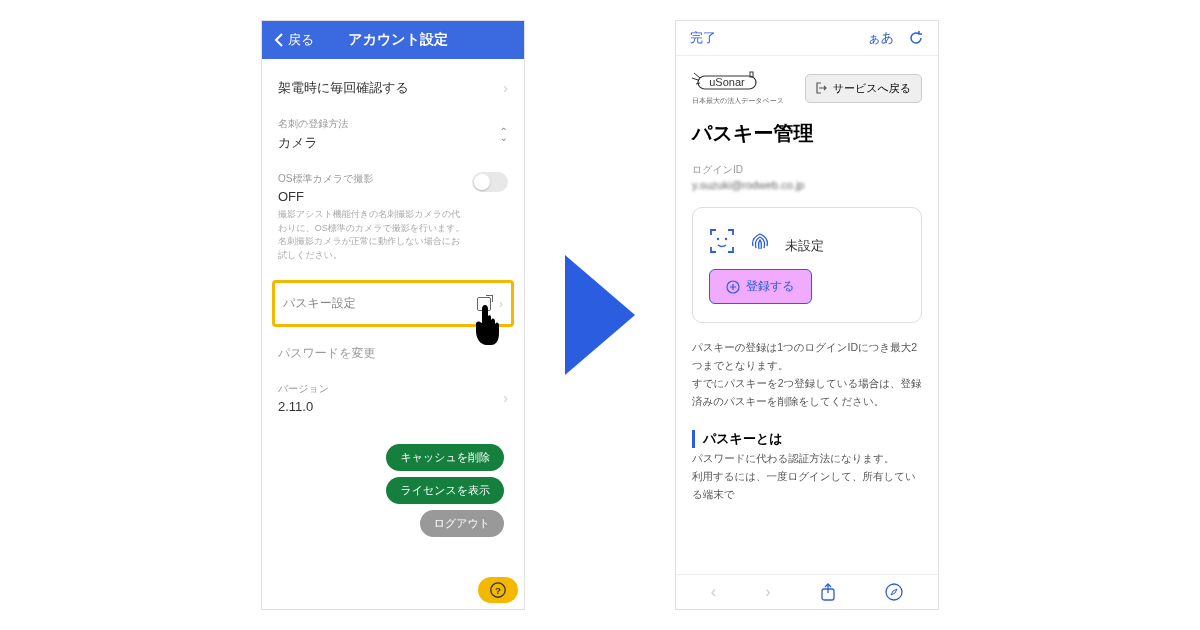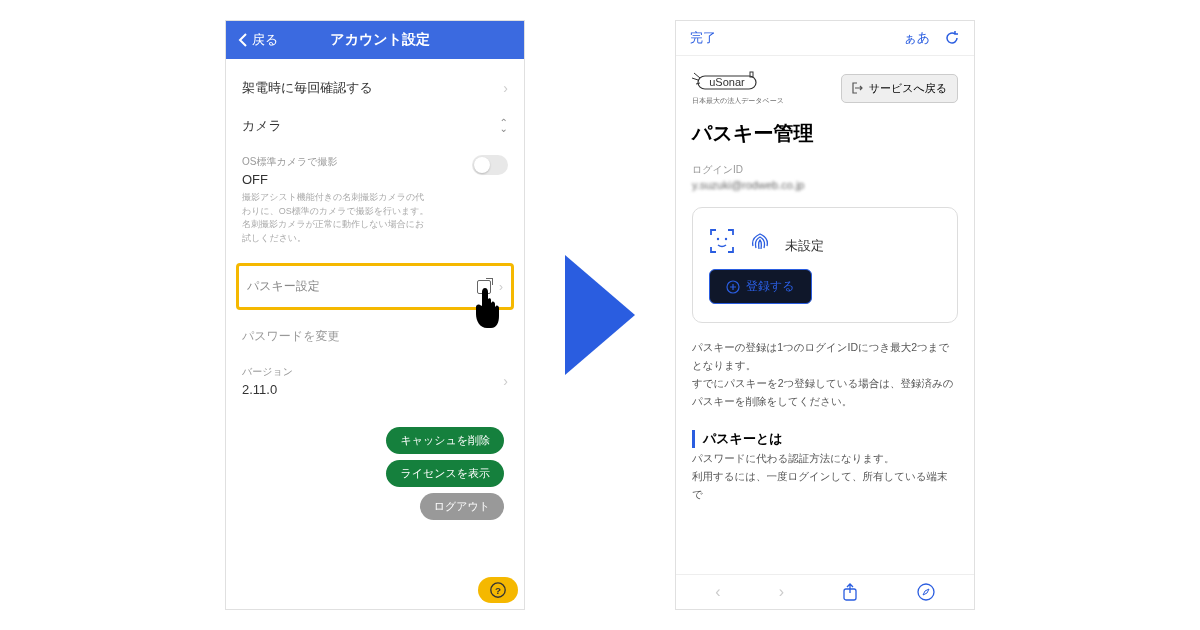--- a/index.html
+++ b/index.html
@@ -1,17 +1,17 @@
 <!DOCTYPE html>
 <html><head>
   <meta charset="utf-8">
   <style>
     * { margin: 0; padding: 0; box-sizing: border-box; font-family: -apple-system, "Hiragino Sans", sans-serif; }
     body { width: 1200px; height: 630px; background: #fff; display: flex; align-items: center; justify-content: center; gap: 40px; }
-    .phone { width: 300px; height: 590px; background: #fff; border: 1px solid #e0e0e0; display: flex; flex-direction: column; position: relative; overflow: hidden; }
+    .phone { width: 264px; height: 590px; background: #fff; border: 1px solid #e0e0e0; display: flex; flex-direction: column; position: relative; overflow: hidden; }
     
     
     .header-blue { background: #3b6ae0; color: #fff; display: flex; align-items: center; padding: 10px 12px; font-size: 14px; }
     .back-btn { display: flex; align-items: center; gap: 4px; font-size: 13px; }
     .header-title { flex: 1; text-align: center; font-weight: 600; margin-right: 30px; }
     .content-left { flex: 1; padding: 10px 16px; font-size: 12px; color: #333; overflow: hidden; }
     .row { padding: 10px 0; position: relative; }
     .row-label-small { color: #999; font-size: 10px; margin-bottom: 3px; }
     .row-value { font-size: 13px; color: #333; }
     .desc-small { color: #aaa; font-size: 9px; line-height: 1.5; margin-top: 4px; max-width: 190px; }
@@ -42,21 +42,21 @@
     .logo-box { font-size: 9px; color: #333; }
     .logo-sub { font-size: 7px; color: #666; margin-top: 2px; }
     .svc-back { border: 1px solid #ccc; border-radius: 5px; padding: 6px 10px; font-size: 11px; display: flex; align-items: center; gap: 5px; justify-content: space-between; }
     .h1 { font-size: 20px; font-weight: 700; margin-bottom: 16px; }
     .label-sm { color: #999; font-size: 10px; margin-bottom: 2px; }
     .login-id { font-size: 11px; color: #666; filter: blur(1.5px); margin-bottom: 16px; }
     .card { border: 1px solid #ddd; border-radius: 10px; padding: 18px 16px; margin-bottom: 16px; }
     .status-row { display: flex; align-items: center; gap: 12px; margin-bottom: 14px; }
     .bio-icon { color: #2a5de0; }
     .status-txt { font-size: 13px; color: #333; margin-top: 11px; }
-    .reg-btn { border: 1px solid #2a5de0; color: #2a5de0; background: #0f172a; border-radius: 6px; padding: 8px 16px; font-size: 12px; display: inline-flex; align-items: center; gap: 6px; }
+    .reg-btn { border: 1px solid #2a5de0; color: #2a5de0; background: #f0abfc; border-radius: 6px; padding: 8px 16px; font-size: 12px; display: inline-flex; align-items: center; gap: 6px; }
     .info-txt { font-size: 10.5px; color: #555; line-height: 1.7; margin-bottom: 20px; }
     .section-h { font-size: 13px; font-weight: 700; border-left: 3px solid #2a5de0; padding-left: 8px; margin-bottom: 2px; }
     .bottom-nav { display: flex; justify-content: space-around; align-items: center; padding: 8px 10px; border-top: 1px solid #eee; color: #2a5de0; }
     .bottom-nav .disabled { color: #ccc; }
   </style>
 </head>
 <body>
 
 <div class="phone">
   <div class="header-blue">
@@ -67,20 +67,21 @@
       <span>戻る</span>
     </div>
     <div class="header-title">アカウント設定</div>
   </div>
   <div class="content-left">
     <div class="row">
       <div class="row-value">架電時に毎回確認する</div>
       <span class="chevron-r">›</span>
     </div>
     <div class="row">
+      <div class="row-label-small">名刺の登録方法</div>
       <div class="row-value">カメラ</div>
       <div class="chevron-ud">⌃<br>⌄</div>
     </div>
     <div class="row">
       <div class="row-label-small">OS標準カメラで撮影</div>
       <div class="row-value">OFF</div>
       <div class="toggle"></div>
       <div class="desc-small">撮影アシスト機能付きの名刺撮影カメラの代わりに、OS標準のカメラで撮影を行います。名刺撮影カメラが正常に動作しない場合にお試しください。</div>
     </div>
     <div class="highlight-box">

